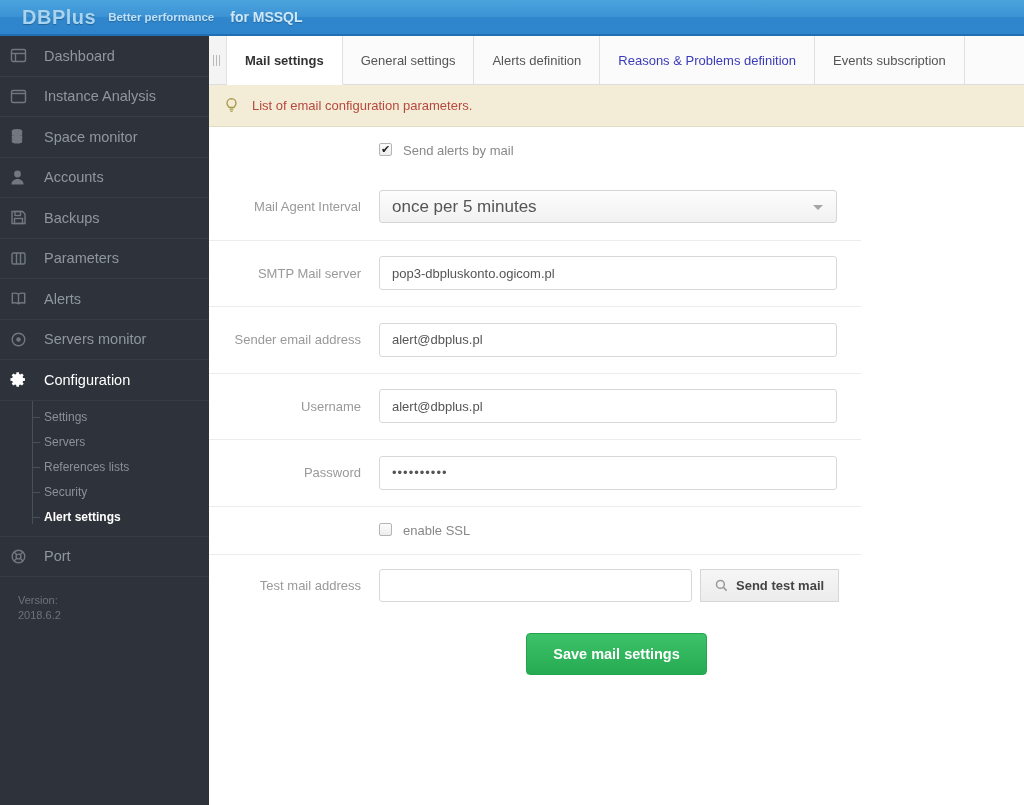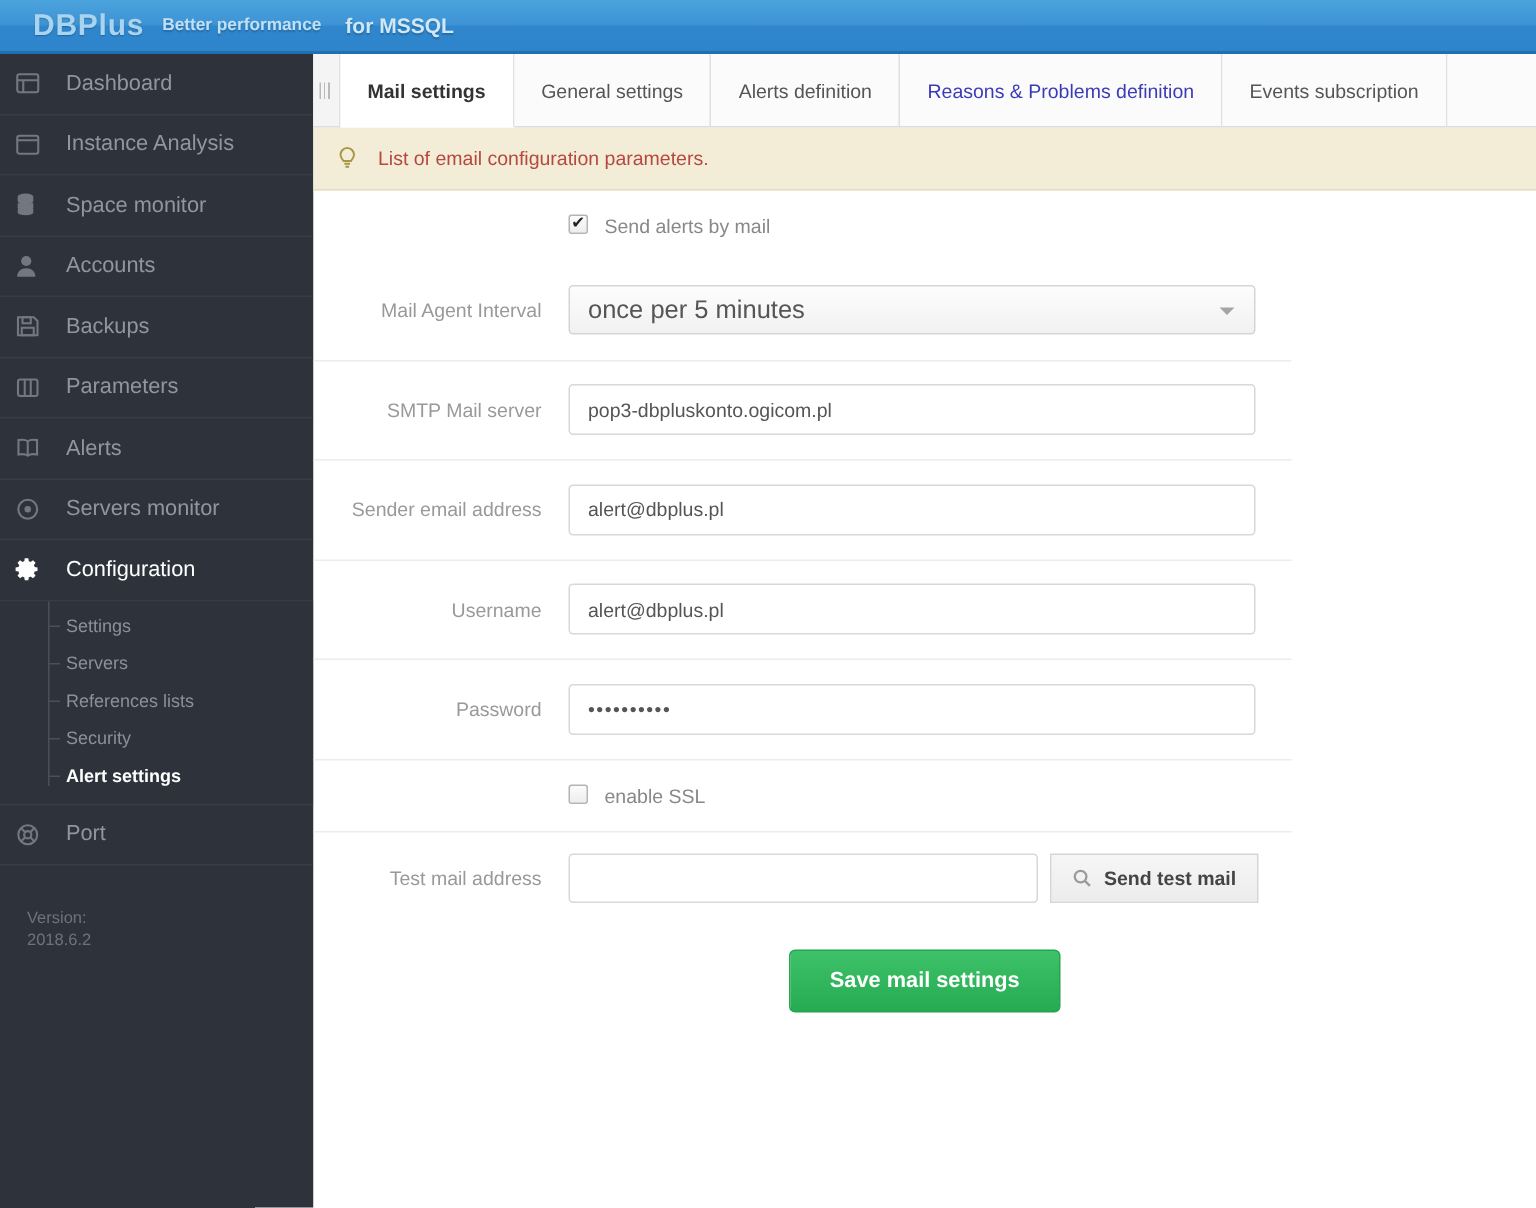--- a/index.html
+++ b/index.html
@@ -83,21 +83,21 @@
     width: 1px; background: #4a5058;
   }
   .sub-item::before {
     content: ""; position: absolute;
     left: 32px; top: 12px; width: 8px; height: 1px;
     background: #4a5058;
   }
   .subnav-wrap { border-bottom: 1px solid #373d45; position: relative; }
 
   .version {
-    margin-top: 28px; padding-left: 18px;
+    margin-top: 16px; padding-left: 18px;
     font-size: 11px; color: #6d737c; line-height: 15px;
   }
 
   
   .main {
     position: absolute; top: 36px; left: 209px;
     width: 815px; height: 769px;
     background: #ffffff;
   }
 

